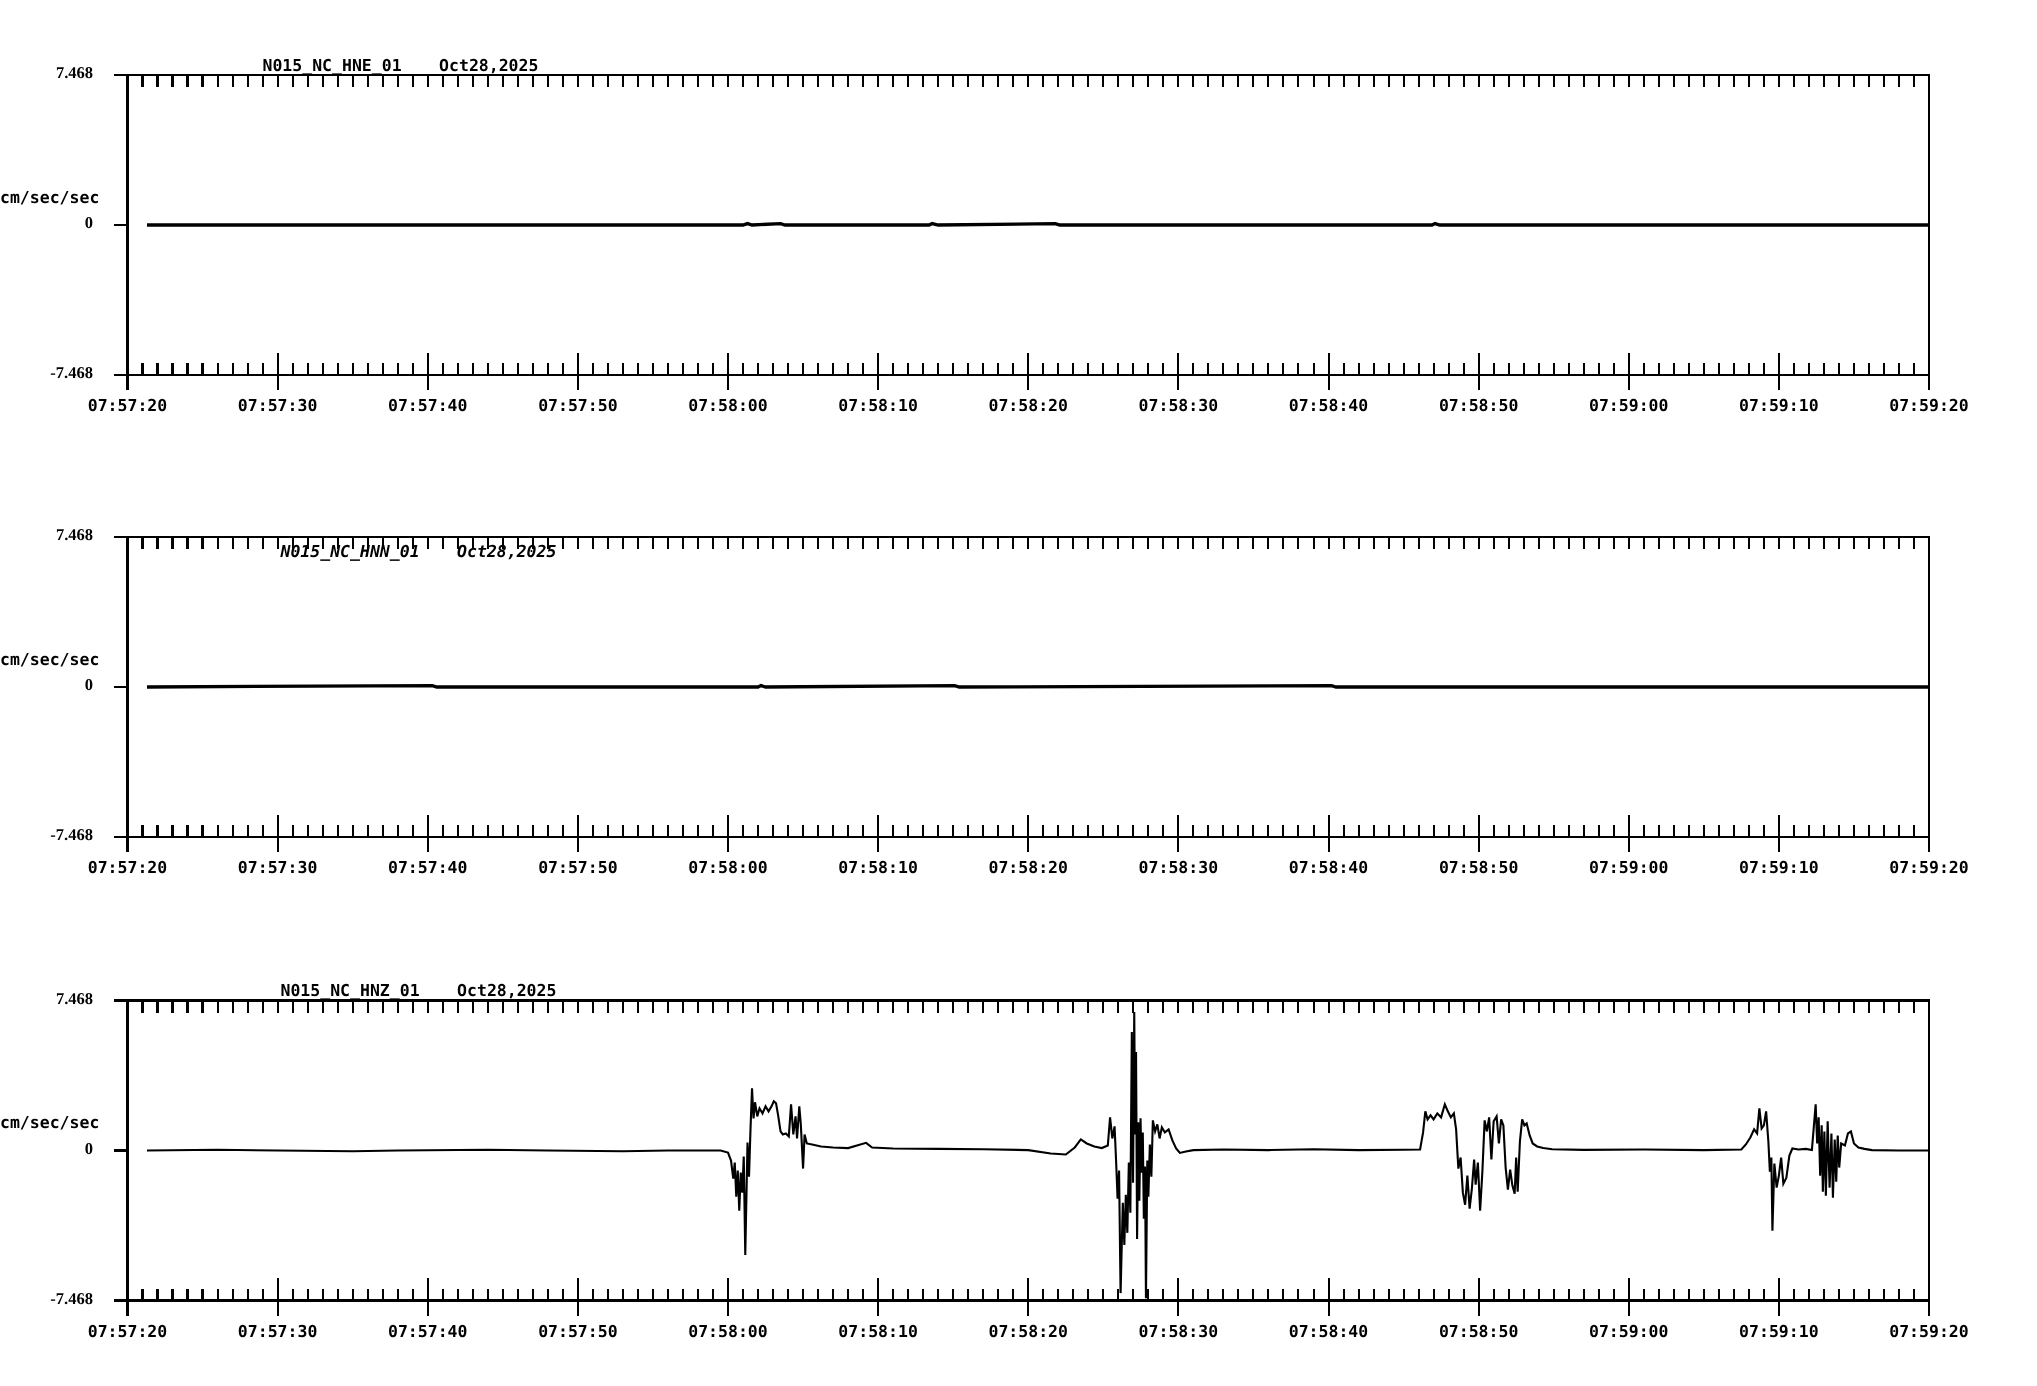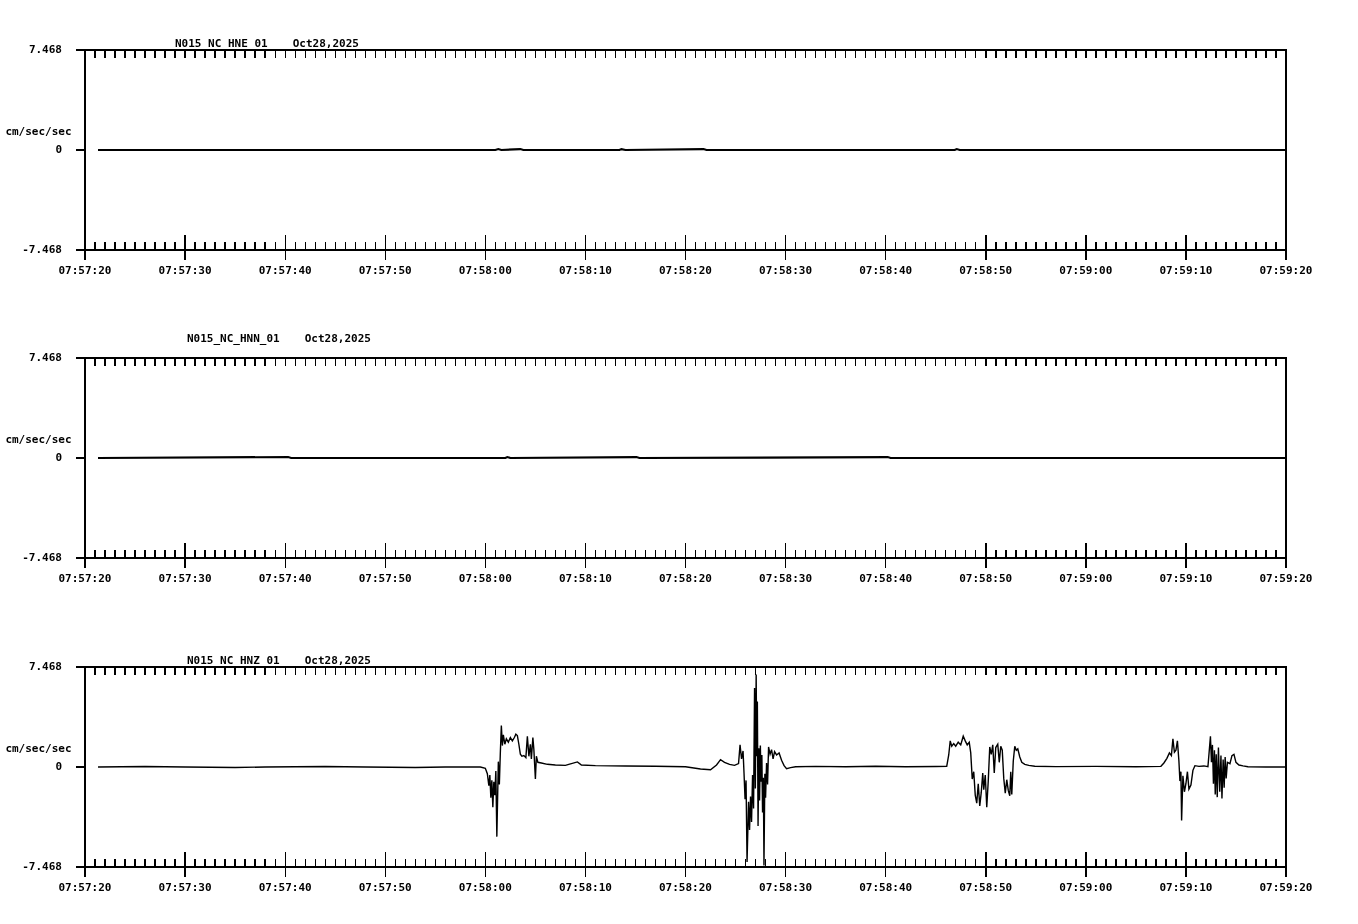--- a/index.html
+++ b/index.html
@@ -10,22 +10,22 @@
     font-family:"DejaVu Sans Mono", monospace;
     font-weight:bold;
     font-size:11px;
     line-height:13px;
     color:#000000;
     -webkit-font-smoothing:none;
   }
   .lbl{position:absolute;white-space:pre;}
   .title{text-align:left;}
   .title .date{margin-left:25px;}
-  .yr{width:62px;text-align:right;}
-  .yu{width:77px;text-align:center;}
+  .yr{width:62px;text-align:right;font-family:Liberation Serif, serif;}
+  .yu{width:77px;text-align:left;}
   .xlab{width:80px;margin-left:-40px;text-align:center;}
   svg{position:absolute;left:0;top:0;}
 </style>
 </head>
 <body>
 
 <svg id="plot-svg" width="1358" height="924" viewBox="0 0 1358 924">
     <path d="M85 50 H1286 V250 H85 Z M95.0 50 v8 M95.0 242 v8 M105.0 50 v8 M105.0 242 v8 M115.0 50 v8 M115.0 242 v8 M125.0 50 v8 M125.0 242 v8 M135.0 50 v8 M135.0 242 v8 M145.1 50 v8 M145.1 242 v8 M155.1 50 v8 M155.1 242 v8 M165.1 50 v8 M165.1 242 v8 M175.1 50 v8 M175.1 242 v8 M185.1 50 v8 M195.1 50 v8 M195.1 242 v8 M205.1 50 v8 M205.1 242 v8 M215.1 50 v8 M215.1 242 v8 M225.1 50 v8 M225.1 242 v8 M235.1 50 v8 M235.1 242 v8 M245.1 50 v8 M245.1 242 v8 M255.1 50 v8 M255.1 242 v8 M265.1 50 v8 M265.1 242 v8 M275.2 50 v8 M275.2 242 v8 M285.2 50 v8 M295.2 50 v8 M295.2 242 v8 M305.2 50 v8 M305.2 242 v8 M315.2 50 v8 M315.2 242 v8 M325.2 50 v8 M325.2 242 v8 M335.2 50 v8 M335.2 242 v8 M345.2 50 v8 M345.2 242 v8 M355.2 50 v8 M355.2 242 v8 M365.2 50 v8 M365.2 242 v8 M375.2 50 v8 M375.2 242 v8 M385.3 50 v8 M395.3 50 v8 M395.3 242 v8 M405.3 50 v8 M405.3 242 v8 M415.3 50 v8 M415.3 242 v8 M425.3 50 v8 M425.3 242 v8 M435.3 50 v8 M435.3 242 v8 M445.3 50 v8 M445.3 242 v8 M455.3 50 v8 M455.3 242 v8 M465.3 50 v8 M465.3 242 v8 M475.3 50 v8 M475.3 242 v8 M485.3 50 v8 M495.3 50 v8 M495.3 242 v8 M505.3 50 v8 M505.3 242 v8 M515.4 50 v8 M515.4 242 v8 M525.4 50 v8 M525.4 242 v8 M535.4 50 v8 M535.4 242 v8 M545.4 50 v8 M545.4 242 v8 M555.4 50 v8 M555.4 242 v8 M565.4 50 v8 M565.4 242 v8 M575.4 50 v8 M575.4 242 v8 M585.4 50 v8 M595.4 50 v8 M595.4 242 v8 M605.4 50 v8 M605.4 242 v8 M615.4 50 v8 M615.4 242 v8 M625.4 50 v8 M625.4 242 v8 M635.5 50 v8 M635.5 242 v8 M645.5 50 v8 M645.5 242 v8 M655.5 50 v8 M655.5 242 v8 M665.5 50 v8 M665.5 242 v8 M675.5 50 v8 M675.5 242 v8 M685.5 50 v8 M695.5 50 v8 M695.5 242 v8 M705.5 50 v8 M705.5 242 v8 M715.5 50 v8 M715.5 242 v8 M725.5 50 v8 M725.5 242 v8 M735.5 50 v8 M735.5 242 v8 M745.5 50 v8 M745.5 242 v8 M755.6 50 v8 M755.6 242 v8 M765.6 50 v8 M765.6 242 v8 M775.6 50 v8 M775.6 242 v8 M785.6 50 v8 M795.6 50 v8 M795.6 242 v8 M805.6 50 v8 M805.6 242 v8 M815.6 50 v8 M815.6 242 v8 M825.6 50 v8 M825.6 242 v8 M835.6 50 v8 M835.6 242 v8 M845.6 50 v8 M845.6 242 v8 M855.6 50 v8 M855.6 242 v8 M865.6 50 v8 M865.6 242 v8 M875.7 50 v8 M875.7 242 v8 M885.7 50 v8 M895.7 50 v8 M895.7 242 v8 M905.7 50 v8 M905.7 242 v8 M915.7 50 v8 M915.7 242 v8 M925.7 50 v8 M925.7 242 v8 M935.7 50 v8 M935.7 242 v8 M945.7 50 v8 M945.7 242 v8 M955.7 50 v8 M955.7 242 v8 M965.7 50 v8 M965.7 242 v8 M975.7 50 v8 M975.7 242 v8 M985.8 50 v8 M995.8 50 v8 M995.8 242 v8 M1005.8 50 v8 M1005.8 242 v8 M1015.8 50 v8 M1015.8 242 v8 M1025.8 50 v8 M1025.8 242 v8 M1035.8 50 v8 M1035.8 242 v8 M1045.8 50 v8 M1045.8 242 v8 M1055.8 50 v8 M1055.8 242 v8 M1065.8 50 v8 M1065.8 242 v8 M1075.8 50 v8 M1075.8 242 v8 M1085.8 50 v8 M1095.8 50 v8 M1095.8 242 v8 M1105.8 50 v8 M1105.8 242 v8 M1115.9 50 v8 M1115.9 242 v8 M1125.9 50 v8 M1125.9 242 v8 M1135.9 50 v8 M1135.9 242 v8 M1145.9 50 v8 M1145.9 242 v8 M1155.9 50 v8 M1155.9 242 v8 M1165.9 50 v8 M1165.9 242 v8 M1175.9 50 v8 M1175.9 242 v8 M1185.9 50 v8 M1195.9 50 v8 M1195.9 242 v8 M1205.9 50 v8 M1205.9 242 v8 M1215.9 50 v8 M1215.9 242 v8 M1226.0 50 v8 M1226.0 242 v8 M1236.0 50 v8 M1236.0 242 v8 M1246.0 50 v8 M1246.0 242 v8 M1256.0 50 v8 M1256.0 242 v8 M1266.0 50 v8 M1266.0 242 v8 M1276.0 50 v8 M1276.0 242 v8 M85.0 235 v25 M185.1 235 v25 M285.2 235 v25 M385.3 235 v25 M485.3 235 v25 M585.4 235 v25 M685.5 235 v25 M785.6 235 v25 M885.7 235 v25 M985.8 235 v25 M1085.8 235 v25 M1185.9 235 v25 M1286.0 235 v25 M76 50 h9 M76 150 h9 M76 250 h9" fill="none" stroke="#000000" stroke-width="1.4" shape-rendering="crispEdges"></path>
     <polyline points="98.01,150.00 495.34,150.00 498.34,149.06 501.35,150.00 520.36,149.06 523.37,150.00 619.44,150.00 621.45,149.06 625.45,150.00 703.51,149.06 706.52,150.00 954.72,150.00 956.73,149.06 959.73,150.00 1286.00,150.00" fill="none" stroke="#000000" stroke-width="2.2" stroke-linejoin="miter"></polyline>
     <path d="M85 358 H1286 V558 H85 Z M95.0 358 v8 M95.0 550 v8 M105.0 358 v8 M105.0 550 v8 M115.0 358 v8 M115.0 550 v8 M125.0 358 v8 M125.0 550 v8 M135.0 358 v8 M135.0 550 v8 M145.1 358 v8 M145.1 550 v8 M155.1 358 v8 M155.1 550 v8 M165.1 358 v8 M165.1 550 v8 M175.1 358 v8 M175.1 550 v8 M185.1 358 v8 M195.1 358 v8 M195.1 550 v8 M205.1 358 v8 M205.1 550 v8 M215.1 358 v8 M215.1 550 v8 M225.1 358 v8 M225.1 550 v8 M235.1 358 v8 M235.1 550 v8 M245.1 358 v8 M245.1 550 v8 M255.1 358 v8 M255.1 550 v8 M265.1 358 v8 M265.1 550 v8 M275.2 358 v8 M275.2 550 v8 M285.2 358 v8 M295.2 358 v8 M295.2 550 v8 M305.2 358 v8 M305.2 550 v8 M315.2 358 v8 M315.2 550 v8 M325.2 358 v8 M325.2 550 v8 M335.2 358 v8 M335.2 550 v8 M345.2 358 v8 M345.2 550 v8 M355.2 358 v8 M355.2 550 v8 M365.2 358 v8 M365.2 550 v8 M375.2 358 v8 M375.2 550 v8 M385.3 358 v8 M395.3 358 v8 M395.3 550 v8 M405.3 358 v8 M405.3 550 v8 M415.3 358 v8 M415.3 550 v8 M425.3 358 v8 M425.3 550 v8 M435.3 358 v8 M435.3 550 v8 M445.3 358 v8 M445.3 550 v8 M455.3 358 v8 M455.3 550 v8 M465.3 358 v8 M465.3 550 v8 M475.3 358 v8 M475.3 550 v8 M485.3 358 v8 M495.3 358 v8 M495.3 550 v8 M505.3 358 v8 M505.3 550 v8 M515.4 358 v8 M515.4 550 v8 M525.4 358 v8 M525.4 550 v8 M535.4 358 v8 M535.4 550 v8 M545.4 358 v8 M545.4 550 v8 M555.4 358 v8 M555.4 550 v8 M565.4 358 v8 M565.4 550 v8 M575.4 358 v8 M575.4 550 v8 M585.4 358 v8 M595.4 358 v8 M595.4 550 v8 M605.4 358 v8 M605.4 550 v8 M615.4 358 v8 M615.4 550 v8 M625.4 358 v8 M625.4 550 v8 M635.5 358 v8 M635.5 550 v8 M645.5 358 v8 M645.5 550 v8 M655.5 358 v8 M655.5 550 v8 M665.5 358 v8 M665.5 550 v8 M675.5 358 v8 M675.5 550 v8 M685.5 358 v8 M695.5 358 v8 M695.5 550 v8 M705.5 358 v8 M705.5 550 v8 M715.5 358 v8 M715.5 550 v8 M725.5 358 v8 M725.5 550 v8 M735.5 358 v8 M735.5 550 v8 M745.5 358 v8 M745.5 550 v8 M755.6 358 v8 M755.6 550 v8 M765.6 358 v8 M765.6 550 v8 M775.6 358 v8 M775.6 550 v8 M785.6 358 v8 M795.6 358 v8 M795.6 550 v8 M805.6 358 v8 M805.6 550 v8 M815.6 358 v8 M815.6 550 v8 M825.6 358 v8 M825.6 550 v8 M835.6 358 v8 M835.6 550 v8 M845.6 358 v8 M845.6 550 v8 M855.6 358 v8 M855.6 550 v8 M865.6 358 v8 M865.6 550 v8 M875.7 358 v8 M875.7 550 v8 M885.7 358 v8 M895.7 358 v8 M895.7 550 v8 M905.7 358 v8 M905.7 550 v8 M915.7 358 v8 M915.7 550 v8 M925.7 358 v8 M925.7 550 v8 M935.7 358 v8 M935.7 550 v8 M945.7 358 v8 M945.7 550 v8 M955.7 358 v8 M955.7 550 v8 M965.7 358 v8 M965.7 550 v8 M975.7 358 v8 M975.7 550 v8 M985.8 358 v8 M995.8 358 v8 M995.8 550 v8 M1005.8 358 v8 M1005.8 550 v8 M1015.8 358 v8 M1015.8 550 v8 M1025.8 358 v8 M1025.8 550 v8 M1035.8 358 v8 M1035.8 550 v8 M1045.8 358 v8 M1045.8 550 v8 M1055.8 358 v8 M1055.8 550 v8 M1065.8 358 v8 M1065.8 550 v8 M1075.8 358 v8 M1075.8 550 v8 M1085.8 358 v8 M1095.8 358 v8 M1095.8 550 v8 M1105.8 358 v8 M1105.8 550 v8 M1115.9 358 v8 M1115.9 550 v8 M1125.9 358 v8 M1125.9 550 v8 M1135.9 358 v8 M1135.9 550 v8 M1145.9 358 v8 M1145.9 550 v8 M1155.9 358 v8 M1155.9 550 v8 M1165.9 358 v8 M1165.9 550 v8 M1175.9 358 v8 M1175.9 550 v8 M1185.9 358 v8 M1195.9 358 v8 M1195.9 550 v8 M1205.9 358 v8 M1205.9 550 v8 M1215.9 358 v8 M1215.9 550 v8 M1226.0 358 v8 M1226.0 550 v8 M1236.0 358 v8 M1236.0 550 v8 M1246.0 358 v8 M1246.0 550 v8 M1256.0 358 v8 M1256.0 550 v8 M1266.0 358 v8 M1266.0 550 v8 M1276.0 358 v8 M1276.0 550 v8 M85.0 543 v25 M185.1 543 v25 M285.2 543 v25 M385.3 543 v25 M485.3 543 v25 M585.4 543 v25 M685.5 543 v25 M785.6 543 v25 M885.7 543 v25 M985.8 543 v25 M1085.8 543 v25 M1185.9 543 v25 M1286.0 543 v25 M76 358 h9 M76 458 h9 M76 558 h9" fill="none" stroke="#000000" stroke-width="1.4" shape-rendering="crispEdges"></path>
@@ -33,21 +33,21 @@
     <path d="M85 667 H1286 V867 H85 Z M95.0 667 v8 M95.0 859 v8 M105.0 667 v8 M105.0 859 v8 M115.0 667 v8 M115.0 859 v8 M125.0 667 v8 M125.0 859 v8 M135.0 667 v8 M135.0 859 v8 M145.1 667 v8 M145.1 859 v8 M155.1 667 v8 M155.1 859 v8 M165.1 667 v8 M165.1 859 v8 M175.1 667 v8 M175.1 859 v8 M185.1 667 v8 M195.1 667 v8 M195.1 859 v8 M205.1 667 v8 M205.1 859 v8 M215.1 667 v8 M215.1 859 v8 M225.1 667 v8 M225.1 859 v8 M235.1 667 v8 M235.1 859 v8 M245.1 667 v8 M245.1 859 v8 M255.1 667 v8 M255.1 859 v8 M265.1 667 v8 M265.1 859 v8 M275.2 667 v8 M275.2 859 v8 M285.2 667 v8 M295.2 667 v8 M295.2 859 v8 M305.2 667 v8 M305.2 859 v8 M315.2 667 v8 M315.2 859 v8 M325.2 667 v8 M325.2 859 v8 M335.2 667 v8 M335.2 859 v8 M345.2 667 v8 M345.2 859 v8 M355.2 667 v8 M355.2 859 v8 M365.2 667 v8 M365.2 859 v8 M375.2 667 v8 M375.2 859 v8 M385.3 667 v8 M395.3 667 v8 M395.3 859 v8 M405.3 667 v8 M405.3 859 v8 M415.3 667 v8 M415.3 859 v8 M425.3 667 v8 M425.3 859 v8 M435.3 667 v8 M435.3 859 v8 M445.3 667 v8 M445.3 859 v8 M455.3 667 v8 M455.3 859 v8 M465.3 667 v8 M465.3 859 v8 M475.3 667 v8 M475.3 859 v8 M485.3 667 v8 M495.3 667 v8 M495.3 859 v8 M505.3 667 v8 M505.3 859 v8 M515.4 667 v8 M515.4 859 v8 M525.4 667 v8 M525.4 859 v8 M535.4 667 v8 M535.4 859 v8 M545.4 667 v8 M545.4 859 v8 M555.4 667 v8 M555.4 859 v8 M565.4 667 v8 M565.4 859 v8 M575.4 667 v8 M575.4 859 v8 M585.4 667 v8 M595.4 667 v8 M595.4 859 v8 M605.4 667 v8 M605.4 859 v8 M615.4 667 v8 M615.4 859 v8 M625.4 667 v8 M625.4 859 v8 M635.5 667 v8 M635.5 859 v8 M645.5 667 v8 M645.5 859 v8 M655.5 667 v8 M655.5 859 v8 M665.5 667 v8 M665.5 859 v8 M675.5 667 v8 M675.5 859 v8 M685.5 667 v8 M695.5 667 v8 M695.5 859 v8 M705.5 667 v8 M705.5 859 v8 M715.5 667 v8 M715.5 859 v8 M725.5 667 v8 M725.5 859 v8 M735.5 667 v8 M735.5 859 v8 M745.5 667 v8 M745.5 859 v8 M755.6 667 v8 M755.6 859 v8 M765.6 667 v8 M765.6 859 v8 M775.6 667 v8 M775.6 859 v8 M785.6 667 v8 M795.6 667 v8 M795.6 859 v8 M805.6 667 v8 M805.6 859 v8 M815.6 667 v8 M815.6 859 v8 M825.6 667 v8 M825.6 859 v8 M835.6 667 v8 M835.6 859 v8 M845.6 667 v8 M845.6 859 v8 M855.6 667 v8 M855.6 859 v8 M865.6 667 v8 M865.6 859 v8 M875.7 667 v8 M875.7 859 v8 M885.7 667 v8 M895.7 667 v8 M895.7 859 v8 M905.7 667 v8 M905.7 859 v8 M915.7 667 v8 M915.7 859 v8 M925.7 667 v8 M925.7 859 v8 M935.7 667 v8 M935.7 859 v8 M945.7 667 v8 M945.7 859 v8 M955.7 667 v8 M955.7 859 v8 M965.7 667 v8 M965.7 859 v8 M975.7 667 v8 M975.7 859 v8 M985.8 667 v8 M995.8 667 v8 M995.8 859 v8 M1005.8 667 v8 M1005.8 859 v8 M1015.8 667 v8 M1015.8 859 v8 M1025.8 667 v8 M1025.8 859 v8 M1035.8 667 v8 M1035.8 859 v8 M1045.8 667 v8 M1045.8 859 v8 M1055.8 667 v8 M1055.8 859 v8 M1065.8 667 v8 M1065.8 859 v8 M1075.8 667 v8 M1075.8 859 v8 M1085.8 667 v8 M1095.8 667 v8 M1095.8 859 v8 M1105.8 667 v8 M1105.8 859 v8 M1115.9 667 v8 M1115.9 859 v8 M1125.9 667 v8 M1125.9 859 v8 M1135.9 667 v8 M1135.9 859 v8 M1145.9 667 v8 M1145.9 859 v8 M1155.9 667 v8 M1155.9 859 v8 M1165.9 667 v8 M1165.9 859 v8 M1175.9 667 v8 M1175.9 859 v8 M1185.9 667 v8 M1195.9 667 v8 M1195.9 859 v8 M1205.9 667 v8 M1205.9 859 v8 M1215.9 667 v8 M1215.9 859 v8 M1226.0 667 v8 M1226.0 859 v8 M1236.0 667 v8 M1236.0 859 v8 M1246.0 667 v8 M1246.0 859 v8 M1256.0 667 v8 M1256.0 859 v8 M1266.0 667 v8 M1266.0 859 v8 M1276.0 667 v8 M1276.0 859 v8 M85.0 852 v25 M185.1 852 v25 M285.2 852 v25 M385.3 852 v25 M485.3 852 v25 M585.4 852 v25 M685.5 852 v25 M785.6 852 v25 M885.7 852 v25 M985.8 852 v25 M1085.8 852 v25 M1185.9 852 v25 M1286.0 852 v25 M76 667 h9 M76 767 h9 M76 867 h9" fill="none" stroke="#000000" stroke-width="1.4" shape-rendering="crispEdges"></path>
     <polyline points="98.01,767.00 145.05,766.46 185.08,767.00 235.13,767.54 265.15,767.00 325.20,766.46 365.23,767.00 415.27,767.54 445.30,767.00 480.33,767.00 485.33,768.34 487.34,773.70 488.84,785.75 489.84,775.03 490.84,797.80 491.84,780.39 492.84,807.17 493.84,781.73 494.84,795.12 495.84,771.02 496.84,836.63 498.34,761.64 499.34,784.41 500.35,752.27 501.35,725.49 502.35,745.58 503.35,734.86 504.85,744.24 506.35,738.88 508.35,742.23 510.35,737.54 512.36,740.89 514.36,737.54 515.86,734.19 517.36,735.53 518.86,744.24 520.36,754.28 521.86,756.29 523.87,755.62 525.87,757.63 527.37,736.20 528.87,756.29 530.37,744.24 531.37,758.97 532.87,737.54 533.87,749.59 535.38,779.05 536.38,756.29 537.88,762.31 541.38,762.98 547.38,764.32 555.39,764.99 565.40,765.39 577.41,761.91 581.41,764.99 595.42,765.66 625.45,765.93 655.48,766.20 685.50,766.73 700.51,769.01 710.52,769.68 716.53,764.99 720.53,759.64 724.53,762.31 729.54,764.32 734.54,765.39 738.54,763.65 740.05,744.91 741.55,758.97 743.05,750.93 744.05,773.70 745.05,799.14 746.05,780.39 747.05,862.07 748.55,801.82 749.55,829.94 750.55,796.46 751.55,821.90 752.56,775.03 753.56,808.51 754.56,688.00 755.36,788.42 756.16,674.61 756.76,756.29 757.36,701.39 758.06,825.92 758.86,748.25 759.56,800.48 760.36,745.58 761.06,781.73 761.86,754.95 762.56,812.53 763.36,777.71 763.97,865.42 764.87,773.70 765.57,797.80 766.57,762.98 767.57,784.41 768.57,746.91 770.07,754.28 771.57,749.59 773.07,758.97 774.57,751.60 776.58,754.95 779.08,752.94 781.58,760.30 784.08,765.66 786.58,768.61 790.59,767.67 795.59,766.73 815.61,766.33 845.63,766.73 875.66,766.20 905.68,766.73 935.71,766.46 946.72,766.33 948.72,754.95 950.22,740.89 951.72,746.24 953.72,743.57 955.72,746.24 958.23,742.23 960.73,744.91 963.23,736.20 965.23,740.89 967.23,744.91 969.24,742.23 970.74,752.94 972.24,779.05 973.74,771.69 975.24,795.12 976.74,803.15 978.24,783.74 979.75,805.83 981.25,792.44 982.75,773.03 983.75,789.76 985.25,775.03 986.75,807.17 988.25,781.06 989.75,746.91 991.25,754.28 992.76,744.91 994.26,773.03 995.76,747.58 997.76,744.24 999.26,762.31 1000.76,746.24 1002.26,750.26 1003.76,778.38 1005.27,793.11 1006.77,779.72 1008.27,790.43 1009.77,795.79 1010.77,771.69 1011.77,794.45 1013.27,760.97 1014.77,746.24 1016.28,750.26 1017.78,748.92 1019.78,756.96 1021.78,762.31 1024.78,764.32 1028.79,765.39 1034.79,766.20 1055.81,766.60 1095.84,766.33 1135.88,766.73 1160.90,766.33 1163.90,762.98 1166.90,758.30 1169.40,752.94 1171.40,755.62 1172.91,738.88 1174.41,752.27 1175.91,750.26 1177.41,740.89 1178.91,760.97 1179.91,781.06 1180.91,771.69 1181.61,820.56 1182.91,775.70 1184.42,791.77 1185.92,783.74 1187.42,771.69 1188.92,789.09 1190.92,785.08 1192.92,770.35 1194.92,765.66 1198.93,766.33 1203.93,765.93 1207.93,766.73 1210.44,736.20 1211.44,762.31 1212.44,744.91 1213.44,783.74 1214.44,750.26 1215.24,794.45 1216.24,754.28 1217.24,797.13 1218.44,747.58 1219.74,791.77 1220.95,755.62 1221.95,798.47 1223.15,759.64 1224.15,787.76 1225.15,756.96 1226.15,778.38 1227.45,762.31 1229.95,763.65 1231.95,755.62 1233.96,754.28 1235.96,762.31 1238.96,764.99 1242.96,765.93 1247.97,766.73 1265.98,767.00 1286.00,767.00" fill="none" stroke="#000000" stroke-width="1.4" stroke-linejoin="miter"></polyline>
   </svg>
 
 <div class="lbl title" style="left:175px;top:37px;"><span>N015_NC_HNE_01</span><span class="date">Oct28,2025</span></div>
 <div class="lbl yr" style="left:0px;top:43px;">7.468</div>
 <div class="lbl yu" style="left:0px;top:125px;">cm/sec/sec</div>
 <div class="lbl yr" style="left:0px;top:143px;">0</div>
 <div class="lbl yr" style="left:0px;top:243px;">-7.468</div>
 
-<div class="lbl title" style="left:187px;top:332px;"><span>N015_NC_HNN_01</span><span class="date">Oct28,2025</span></div>
+<div class="lbl title" style="left:187px;top:361px;font-style:italic;"><span>N015_NC_HNN_01</span><span class="date">Oct28,2025</span></div>
 <div class="lbl yr" style="left:0px;top:351px;">7.468</div>
 <div class="lbl yu" style="left:0px;top:433px;">cm/sec/sec</div>
 <div class="lbl yr" style="left:0px;top:451px;">0</div>
 <div class="lbl yr" style="left:0px;top:551px;">-7.468</div>
 
 <div class="lbl title" style="left:187px;top:654px;"><span>N015_NC_HNZ_01</span><span class="date">Oct28,2025</span></div>
 <div class="lbl yr" style="left:0px;top:660px;">7.468</div>
 <div class="lbl yu" style="left:0px;top:742px;">cm/sec/sec</div>
 <div class="lbl yr" style="left:0px;top:760px;">0</div>
 <div class="lbl yr" style="left:0px;top:860px;">-7.468</div>

